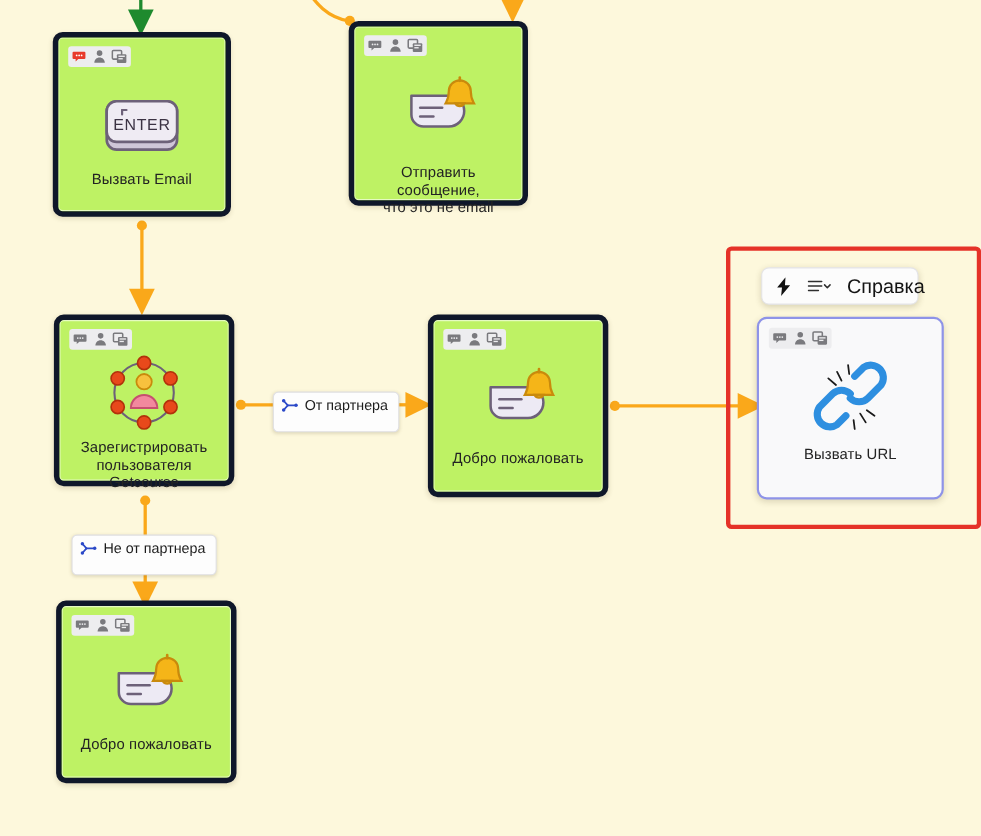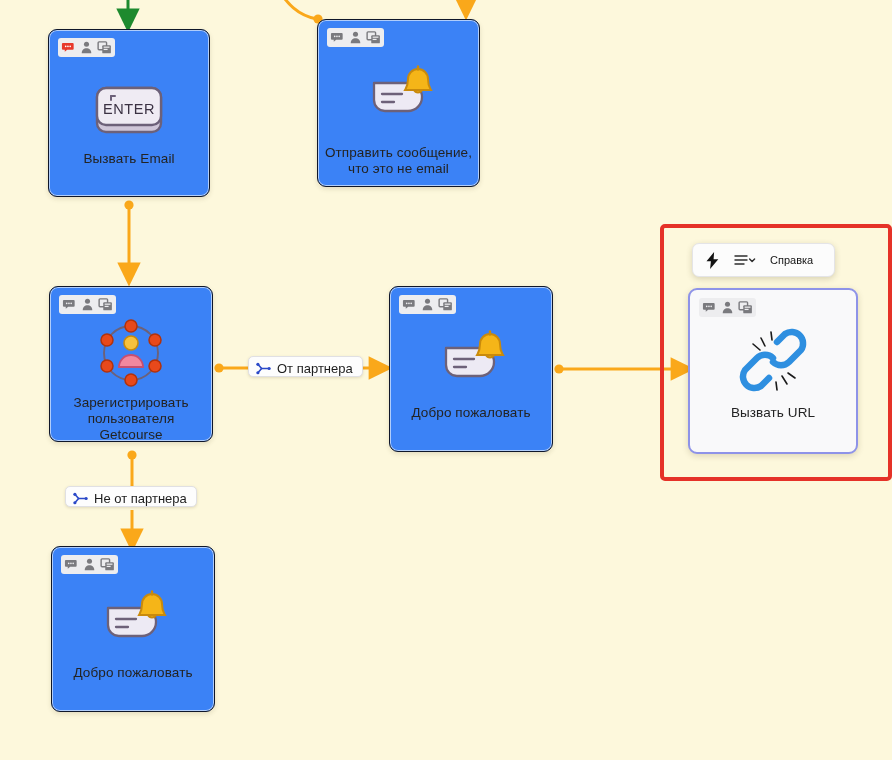--- a/index.html
+++ b/index.html
@@ -12,22 +12,22 @@
     -webkit-font-smoothing:antialiased;
   }
   #canvas{position:absolute;inset:0;}
 
   
   #edges{position:absolute;left:0;top:0;width:892px;height:760px;pointer-events:none;}
 
   
   .node{
     position:absolute;
-    background:#3b82f6;
-    border:1px solid #0f172a;
+    background:#bef264;
+    border:5px solid #0f172a;
     border-radius:9px;
     box-shadow:0 2px 5px rgba(70,60,20,.14), 0 0 0 1px rgba(255,255,255,.6) inset;
     box-sizing:border-box;
   }
   .node .badges{
     position:absolute;left:9px;top:8px;
     display:flex;gap:3px;align-items:center;
     background:#EDEDEF;border-radius:3px;padding:2px 3px;
   }
   .badge{width:15px;height:15px;display:block;}
@@ -45,21 +45,21 @@
   }
 
   
   .edge-label{
     position:absolute;
     background:#FDFDFD;
     border:1px solid #E0E0E3;
     border-radius:5px;
     box-shadow:0 1px 3px rgba(80,70,25,.16);
     display:flex;align-items:center;gap:6px;
-    padding:4px 9px 0 7px;
+    padding:4px 9px 16px 7px;
     font-size:13px;
     color:#1d1d1d;
     white-space:nowrap;
     box-sizing:border-box;
   }
   .edge-label svg{display:block;flex:0 0 auto;}
 
   
   .selection-frame{
     position:absolute;
@@ -74,21 +74,21 @@
     background:#FCFCFC;
     border:1px solid #E4E4E7;
     border-radius:7px;
     box-shadow:0 2px 6px rgba(70,60,20,.20);
     display:flex;align-items:center;
     height:34px;
     padding:0 12px;
     gap:14px;
     box-sizing:border-box;
   }
-  .mini-toolbar .tb-label{font-size:11px;color:#141414;}
+  .mini-toolbar .tb-label{font-size:18px;color:#141414;}
   .mini-toolbar .tb-btn{display:flex;align-items:center;cursor:pointer;}
 
   
   .node.selected{
     border:2px solid #8E93E8;
     box-shadow:0 2px 6px rgba(70,60,20,.18);
     background:#F9F9FA;
   }
 </style>
 </head>

